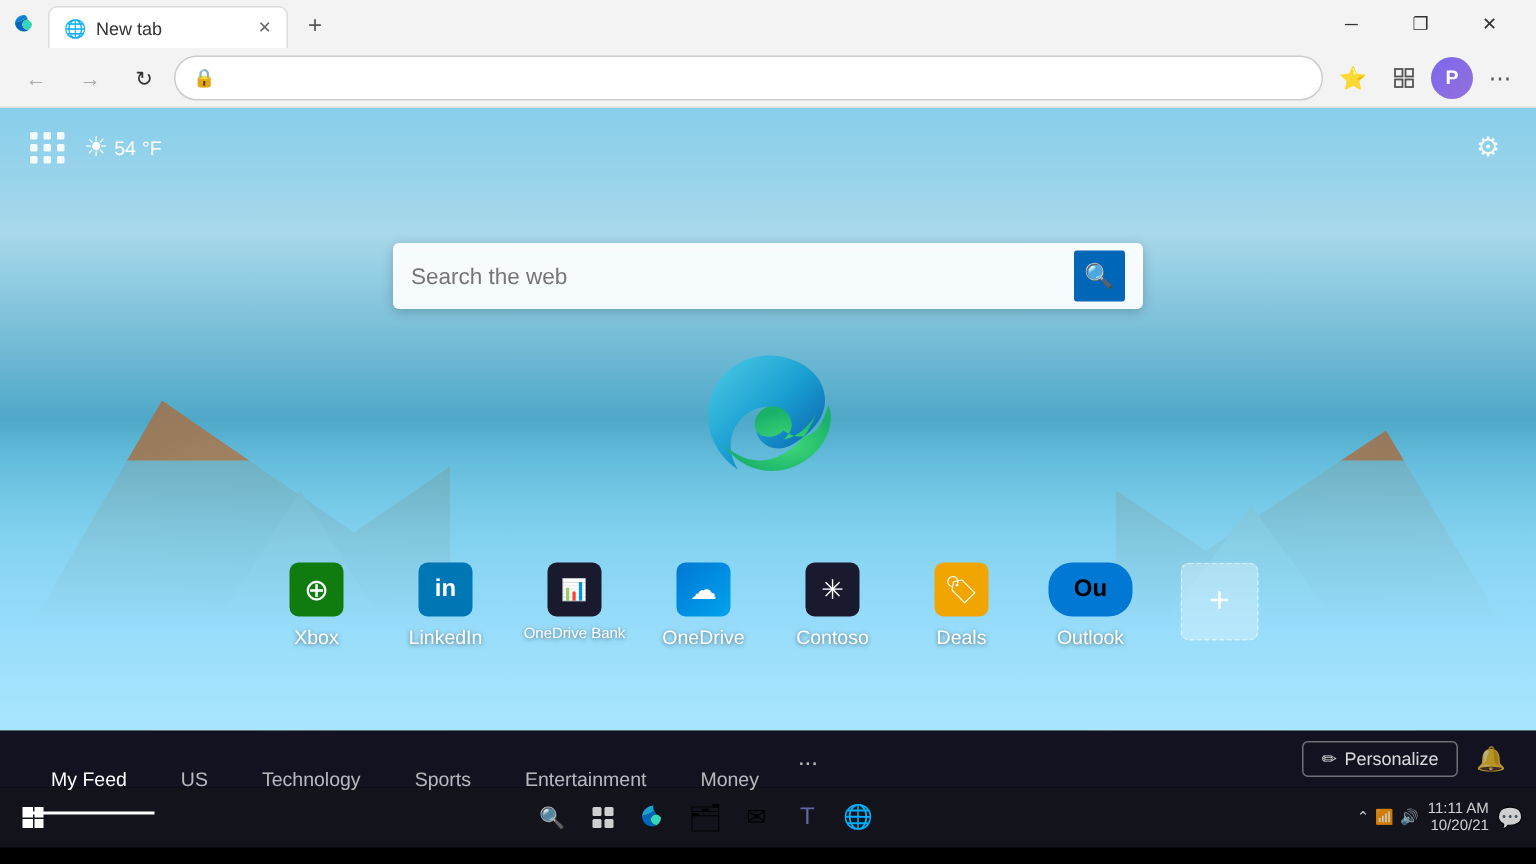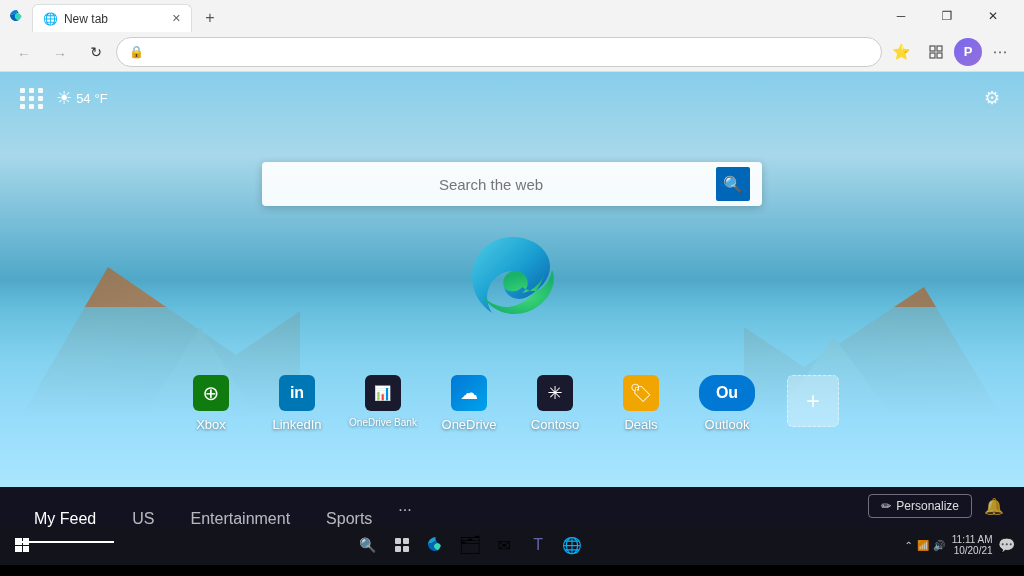--- a/index.html
+++ b/index.html
@@ -212,21 +212,20 @@
       gap: 8px;
       box-shadow: 0 2px 8px rgba(0,0,0,0.2);
     }
     .search-box input {
       flex: 1;
       border: none;
       outline: none;
       font-size: 15px;
       background: transparent;
       color: #333;
-      text-align: center;
     }
     .search-icon-btn {
       width: 34px; height: 34px;
       background: #0067b8;
       border: none;
       display: flex; align-items: center; justify-content: center;
       cursor: pointer; color: #fff; font-size: 16px; border-radius: 2px;
     }
 
     
@@ -274,21 +273,21 @@
       background: rgba(20, 20, 35, 0.92);
       display: flex;
       align-items: center;
       padding: 0 16px;
       gap: 0;
     }
     .feed-tab {
       padding: 0 18px;
       height: 46px;
       display: flex; align-items: center;
-      font-size: 16px; color: rgba(255,255,255,0.7);
+      font-size: 13px; color: rgba(255,255,255,0.7);
       cursor: pointer; white-space: nowrap;
       border-bottom: 2px solid transparent;
       margin-top: 28px;
     }
     .feed-tab.active {
       color: #fff;
       border-bottom: 2px solid #fff;
     }
     .feed-more { font-size: 16px; color: rgba(255,255,255,0.7); cursor: pointer; padding: 0 8px; }
     .feed-right { margin-left: auto; display: flex; align-items: center; gap: 8px; }
@@ -332,21 +331,21 @@
     .linkedin-icon { width: 36px; height: 36px; background: #0077b5; border-radius: 6px; display: flex; align-items: center; justify-content: center; color: #fff; font-size: 16px; font-weight: bold; }
     
     .woodgrove-icon { width: 36px; height: 36px; background: #1a1a2e; border-radius: 6px; display: flex; align-items: center; justify-content: center; color: #fff; font-size: 14px; }
     
     .onedrive-icon { width: 36px; height: 36px; background: linear-gradient(135deg, #0078d4, #00a2ed); border-radius: 6px; display: flex; align-items: center; justify-content: center; color: #fff; font-size: 18px; }
     
     .contoso-icon { width: 36px; height: 36px; background: #1a1a2e; border-radius: 6px; display: flex; align-items: center; justify-content: center; color: #fff; font-size: 18px; }
     
     .deals-icon { width: 36px; height: 36px; background: #f0a500; border-radius: 6px; display: flex; align-items: center; justify-content: center; color: #fff; font-size: 18px; }
     
-    .outlook-icon { width: 56px; height: 36px; background: #0078d4; border-radius: 16px; display: flex; align-items: center; justify-content: center; color: #ffffff; font-size: 16px; font-weight: bold; }
+    .outlook-icon { width: 56px; height: 36px; background: #0078d4; border-radius: 16px; display: flex; align-items: center; justify-content: center; color: #000000; font-size: 16px; font-weight: bold; }
 
     
     .win-logo {
       display: grid; grid-template-columns: 1fr 1fr; gap: 1px;
       width: 14px; height: 14px;
     }
     .win-logo div { background: #fff; }
   </style>
 </head>
 <body>
@@ -497,22 +496,24 @@
     </div>
     <div class="quick-link">
       <div class="add-link-btn">+</div>
     </div>
   </div>
 </div>
 
 <div class="feed-bar">
   <div class="feed-tab active">My Feed</div>
   <div class="feed-tab">US</div>
+  <div class="feed-tab">Technology</div>
+  <div class="feed-tab">Sports</div>
   <div class="feed-tab">Entertainment</div>
-  <div class="feed-tab">Sports</div>
+  <div class="feed-tab">Money</div>
   <div class="feed-more">...</div>
   <div class="feed-right">
     <button class="personalize-btn">
       <span>✏</span>
       <span>Personalize</span>
     </button>
     <div class="bell-btn">🔔</div>
   </div>
 </div>
 

